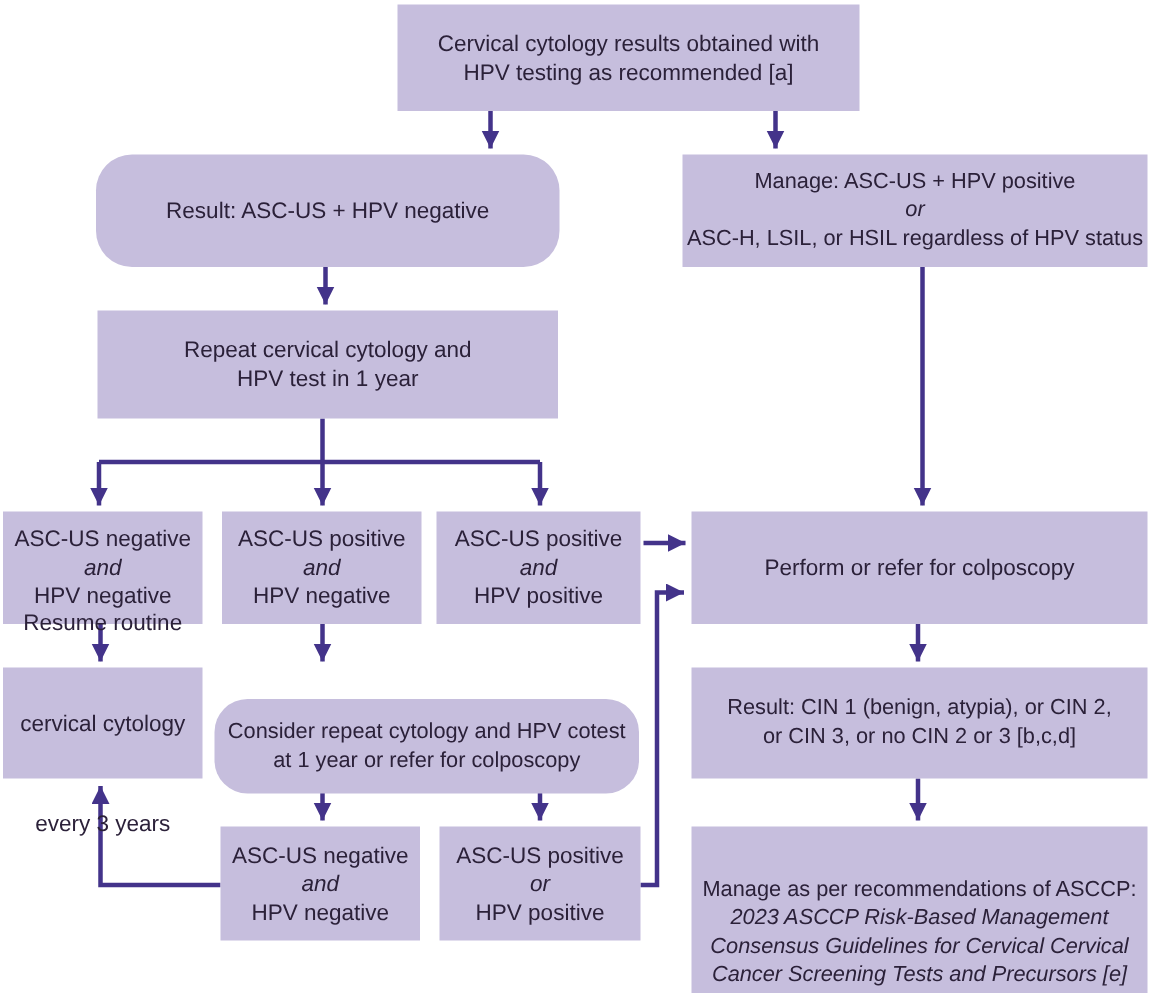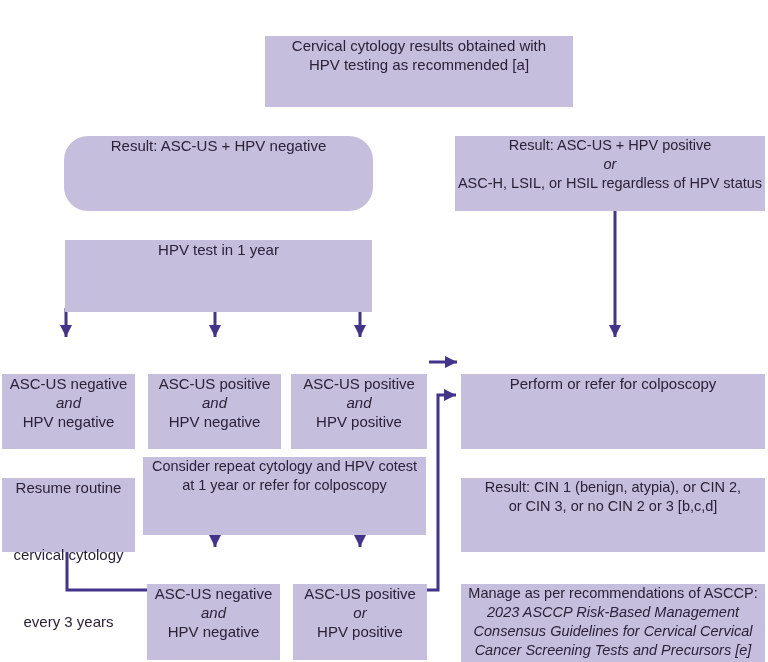--- a/index.html
+++ b/index.html
@@ -19,26 +19,25 @@
     height: 662px;
     background: var(--bg);
     overflow: hidden;
   }
   .node {
     position: absolute;
     background: var(--fill);
     color: var(--text);
     display: flex;
     flex-direction: column;
-    justify-content: flex-start;
+    justify-content: center;
     align-items: center;
     text-align: center;
     font-size: 15px;
     line-height: 19px;
-    margin-top: 33px;
   }
   .node .ln { display: block; white-space: nowrap; }
   .node .it { font-style: italic; }
   .small { font-size: 14.5px; }
   #arrows {
     position: absolute;
     left: 0; top: 0;
     pointer-events: none;
   }
   .arrow {
@@ -95,26 +94,27 @@
   <div class="node" style="left:265px; top:3px;   width:308px; height:71px;">
     <span class="ln">Cervical cytology results obtained with</span>
     <span class="ln">HPV testing as recommended [a]</span>
   </div>
 
   <div class="node" style="left:64px; top:103px;  width:309px; height:75px;border-radius:24px;">
     <span class="ln">Result: ASC-US + HPV negative</span>
   </div>
 
   <div class="node small" style="left:455px; top:103px; width:310px; height:75px;">
-    <span class="ln">Result: ASC-US + HPV positive</span>
+    <span class="ln">Manage: ASC-US + HPV positive</span>
     <span class="ln it">or</span>
     <span class="ln">ASC-H, LSIL, or HSIL regardless of HPV status</span>
   </div>
 
   <div class="node" style="left:65px; top:207px;  width:307px; height:72px;">
+    <span class="ln">Repeat cervical cytology and</span>
     <span class="ln">HPV test in 1 year</span>
   </div>
 
   <div class="node" style="left:2px; top:341px;   width:133px; height:75px;">
     <span class="ln">ASC-US negative</span>
     <span class="ln it">and</span>
     <span class="ln">HPV negative</span>
   </div>
 
   <div class="node" style="left:148px; top:341px; width:133px; height:75px;">
@@ -132,21 +132,21 @@
   <div class="node" style="left:461px; top:341px; width:304px; height:75px;">
     <span class="ln">Perform or refer for colposcopy</span>
   </div>
 
   <div class="node" style="left:2px; top:445px;   width:133px; height:74px;gap:48px;">
     <span class="ln">Resume routine</span>
     <span class="ln">cervical cytology</span>
     <span class="ln">every 3 years</span>
   </div>
 
-  <div class="node small" style="left:143px; top:424px; width:283px; height:78px;">
+  <div class="node small" style="left:143px; top:466px; width:283px; height:63px;border-radius:22px;">
     <span class="ln">Consider repeat cytology and HPV cotest</span>
     <span class="ln">at 1 year or refer for colposcopy</span>
   </div>
 
   <div class="node small" style="left:461px; top:445px; width:304px; height:74px;">
     <span class="ln">Result: CIN 1 (benign, atypia), or CIN 2,</span>
     <span class="ln">or CIN 3, or no CIN 2 or 3 [b,c,d]</span>
   </div>
 
   <div class="node" style="left:147px; top:551px; width:133px; height:76px;">

